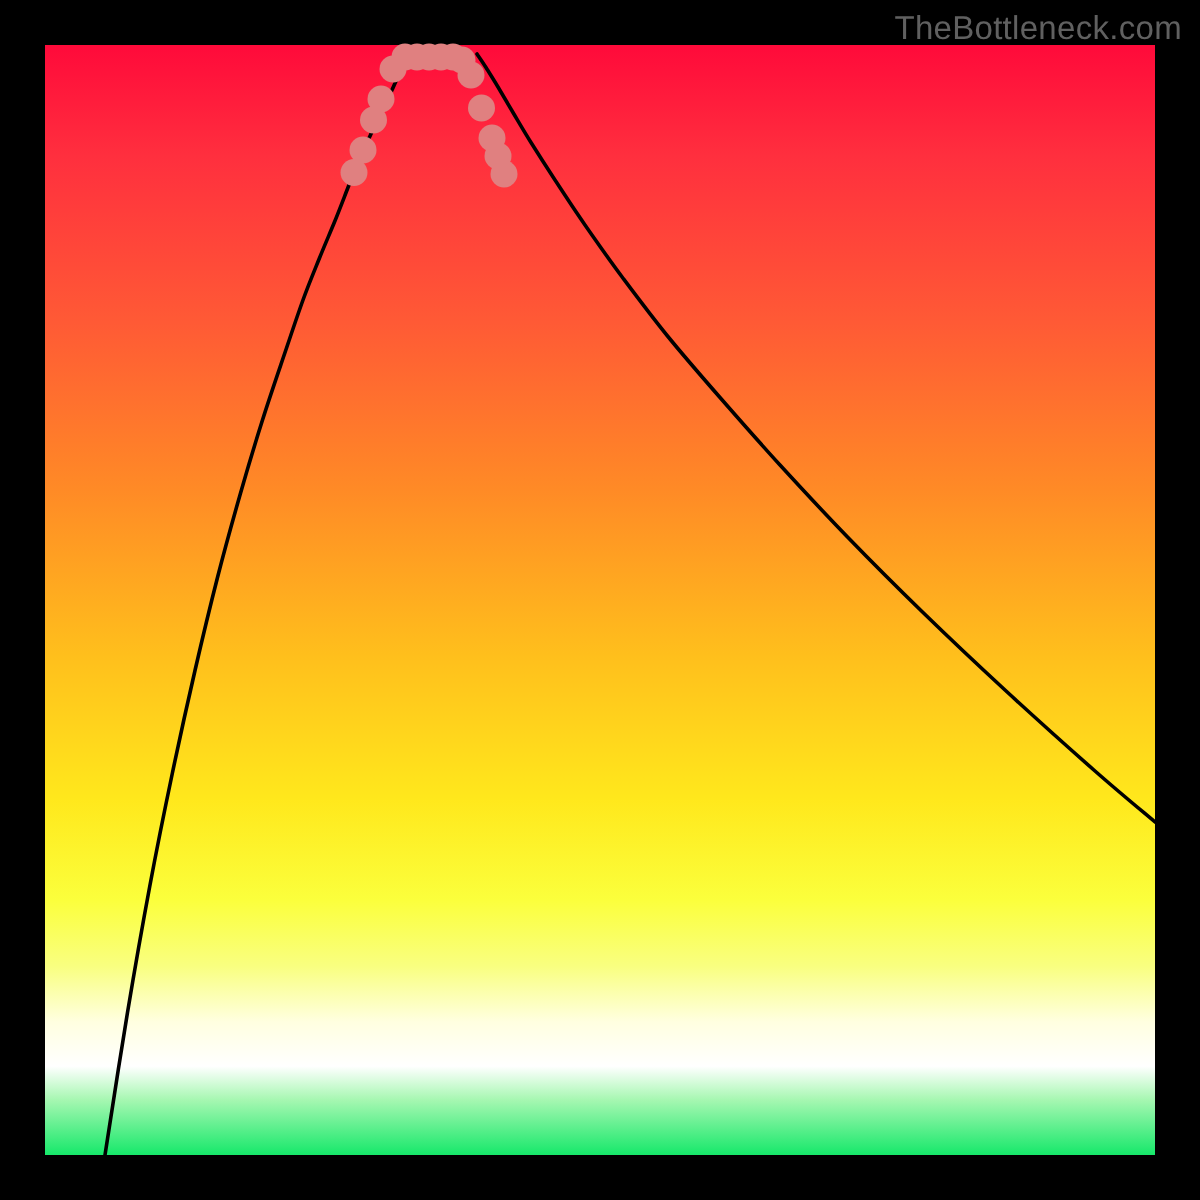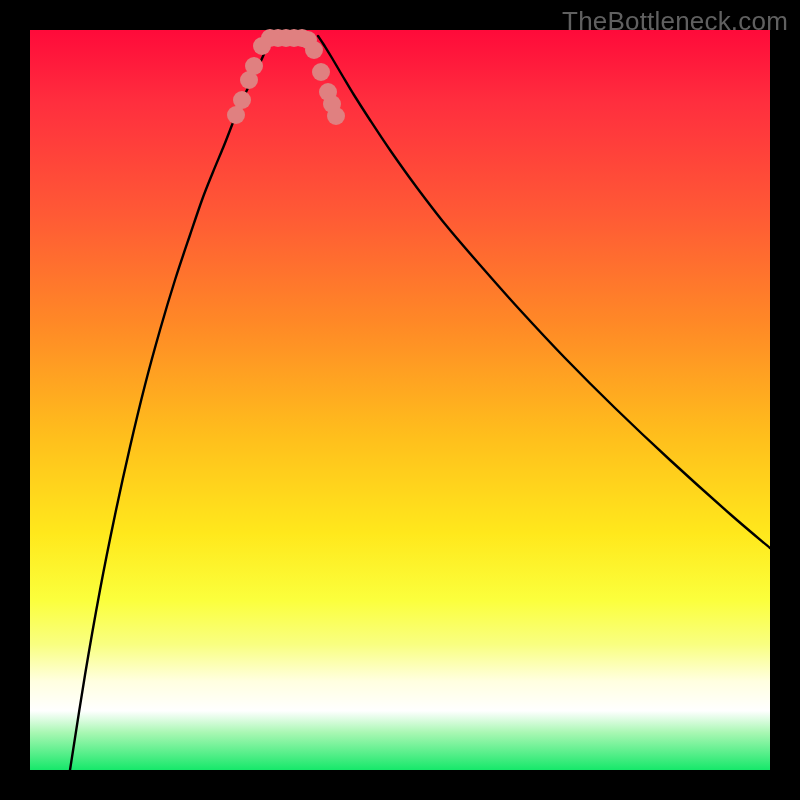--- a/index.html
+++ b/index.html
@@ -29,21 +29,21 @@
       #ffffff 92%,
       #a7f7b2 95%,
       #16e86a 100%
     );
   }
   .watermark {
     position: absolute;
     top: 6px;
     right: 12px;
     font-family: Arial, Helvetica, sans-serif;
-    font-size: 26px;
+    font-size: 22px;
     font-weight: 500;
     color: #606060;
     letter-spacing: 0.2px;
   }
   svg.curve {
     position: absolute;
     left: 0; top: 0;
     width: 740px; height: 740px;
     overflow: visible;
   }

